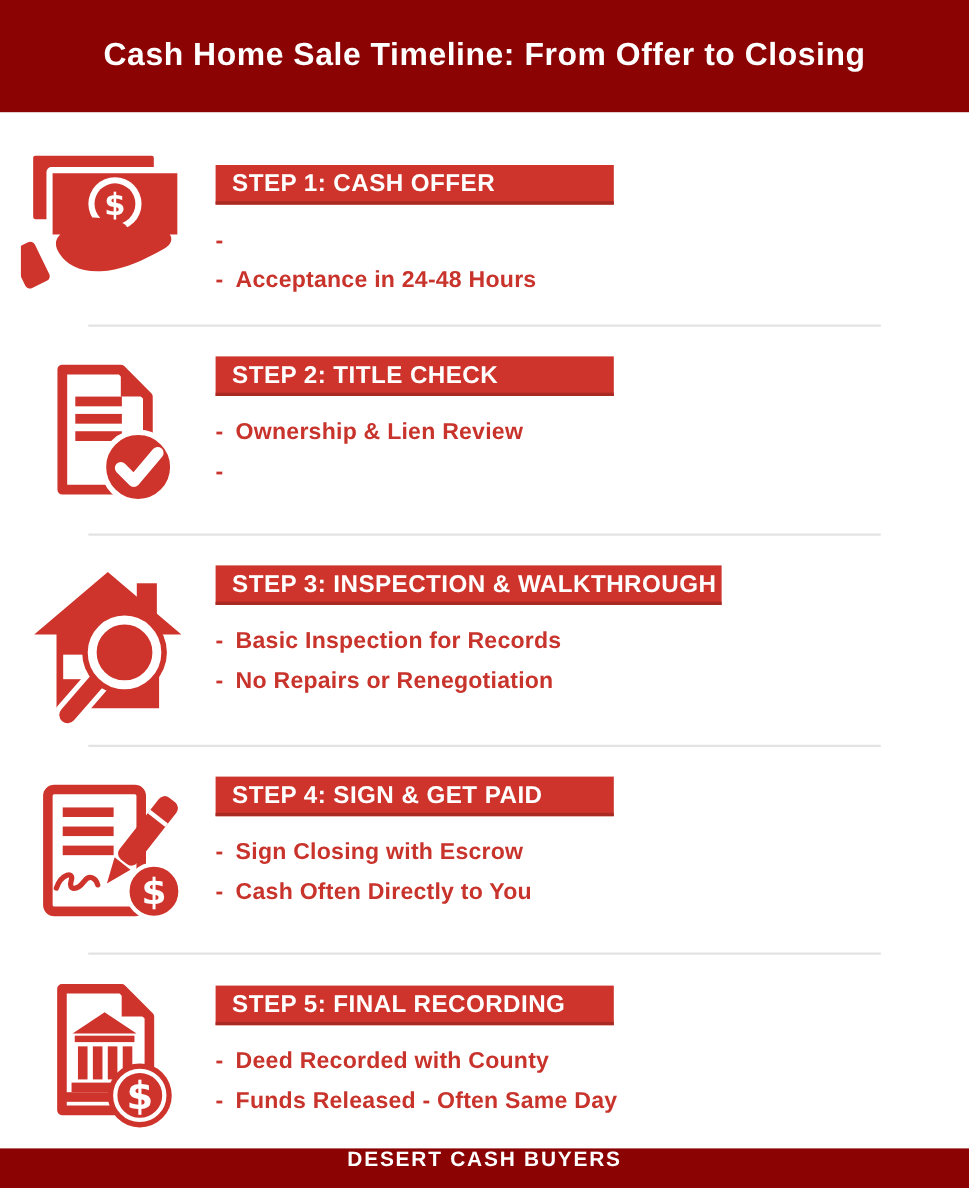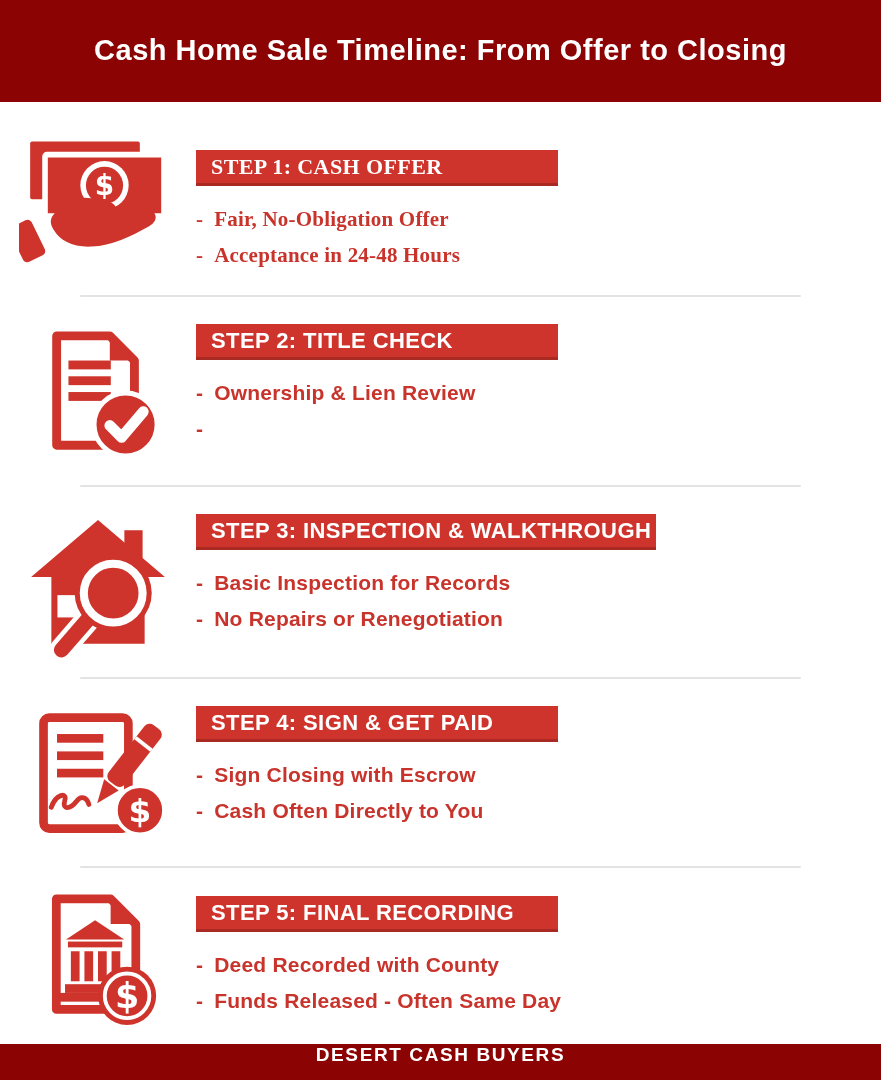--- a/index.html
+++ b/index.html
@@ -23,21 +23,21 @@
   .steps{flex:1;display:flex;flex-direction:column;}
   .divider{height:2px;background:var(--divider);margin:0 80px;flex:none;border-radius:2px;}
   .step{display:flex;flex:none;}
   .step.h1x{height:193px}
   .step.h2x{height:188px}
   .step.h3x{height:190px}
   .step.h4x{height:187px}
   .step.h5x{height:176px}
   .icon-col{width:196px;flex:none;display:flex;align-items:center;justify-content:center;padding-top:6px;}
   .content-col{flex:1;padding-top:27px;}
-  .step.h1x .content-col{padding-top:48px;font-family:Liberation Serif, serif;}
+  .step.h1x .content-col{padding-top:48px;}
   .step.h5x .content-col{padding-top:28px;}
 
   .banner{background:var(--red);border-bottom:3px solid var(--red-dark);height:36px;width:362px;
     display:flex;align-items:center;padding-left:15px;}
   .banner.wide{width:460px;}
   .banner span{color:#fff;font-size:22px;font-weight:700;letter-spacing:.4px;white-space:nowrap;}
 
   .bullets{margin-top:15px;}
   .bullet{display:flex;align-items:baseline;color:var(--bullet-red);font-size:21px;font-weight:700;
     line-height:36px;letter-spacing:.2px;}
@@ -85,21 +85,20 @@
             C34,90 33,85 36,80 Z"></path>
         </svg>
       </div>
       <div class="content-col">
         <div class="banner">
           <span>STEP 1: CASH OFFER</span>
         </div>
         <div class="bullets">
           <div class="bullet">
             <span class="dash">-</span>
-            <span>Fair, No-Obligation Offer</span>
           </div>
           <div class="bullet">
             <span class="dash">-</span>
             <span>Acceptance in 24-48 Hours</span>
           </div>
         </div>
       </div>
     </div>
 
     <div class="divider"></div>

